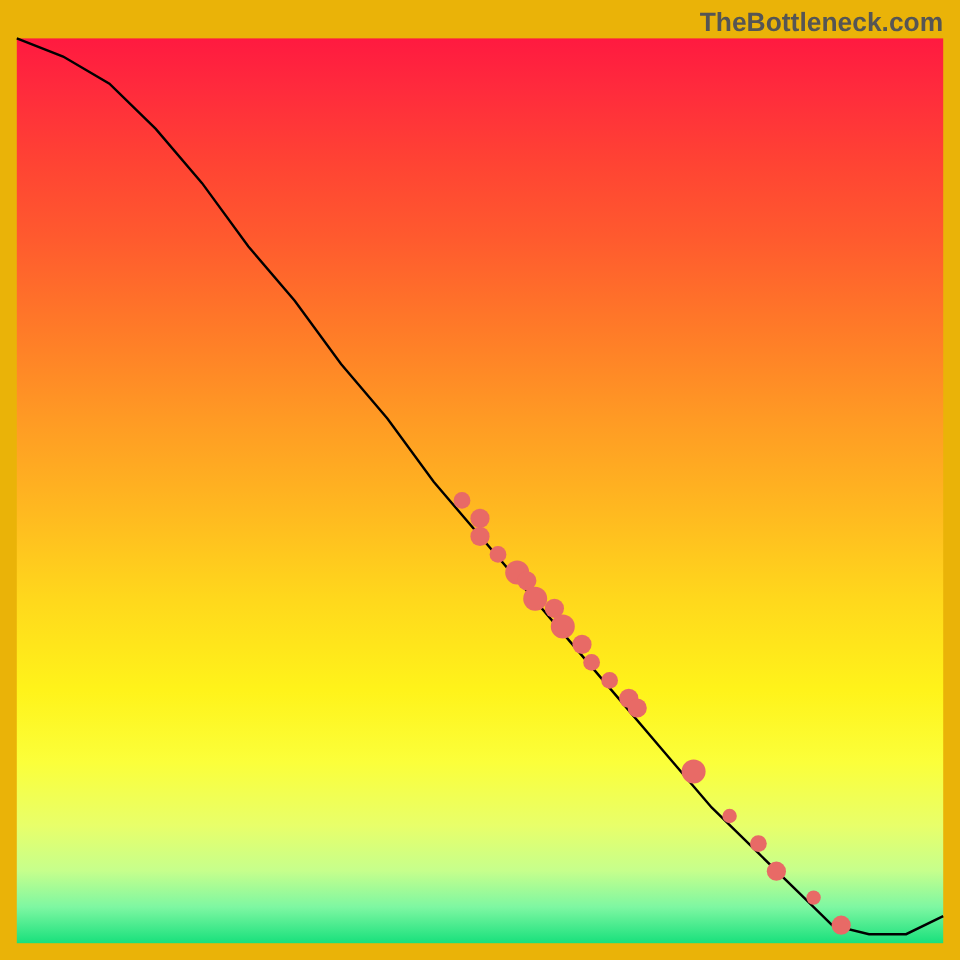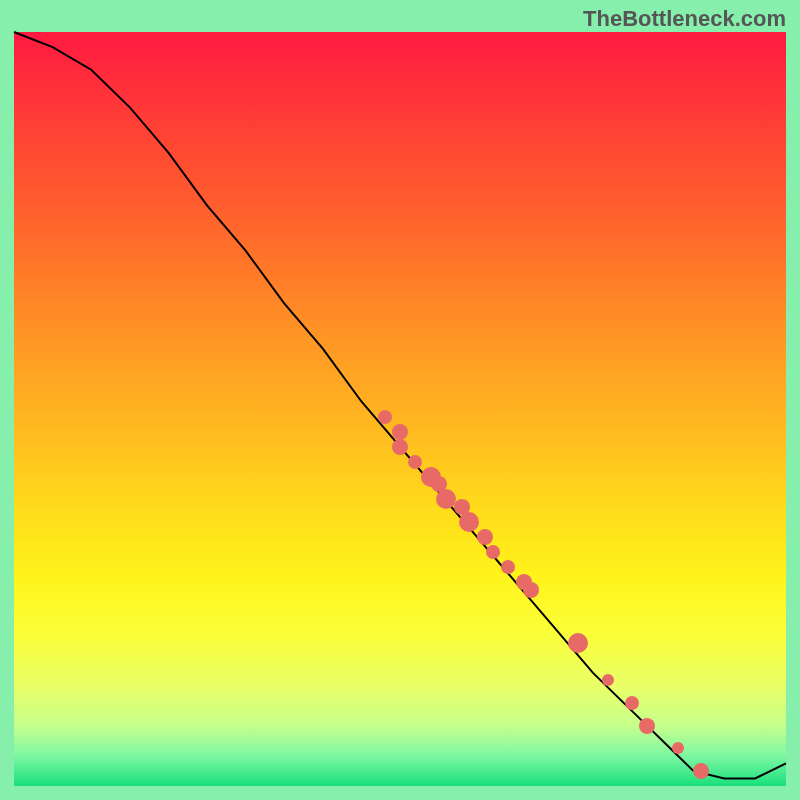--- a/index.html
+++ b/index.html
@@ -1,21 +1,21 @@
 <!DOCTYPE html>
 <html><head>
 <meta charset="utf-8">
 <style>
   * { margin: 0; padding: 0; box-sizing: border-box; }
   html, body { width: 800px; height: 800px; overflow: hidden; background: #000; }
   .frame {
     position: relative;
     width: 800px;
     height: 800px;
-    background: #86efac;
+    background: #eab308;
   }
   .plot-area {
     position: absolute;
     left: 14px;
     top: 32px;
     width: 772px;
     height: 754px;
     
     background: linear-gradient(to bottom,
       #ff1a40 0%,

